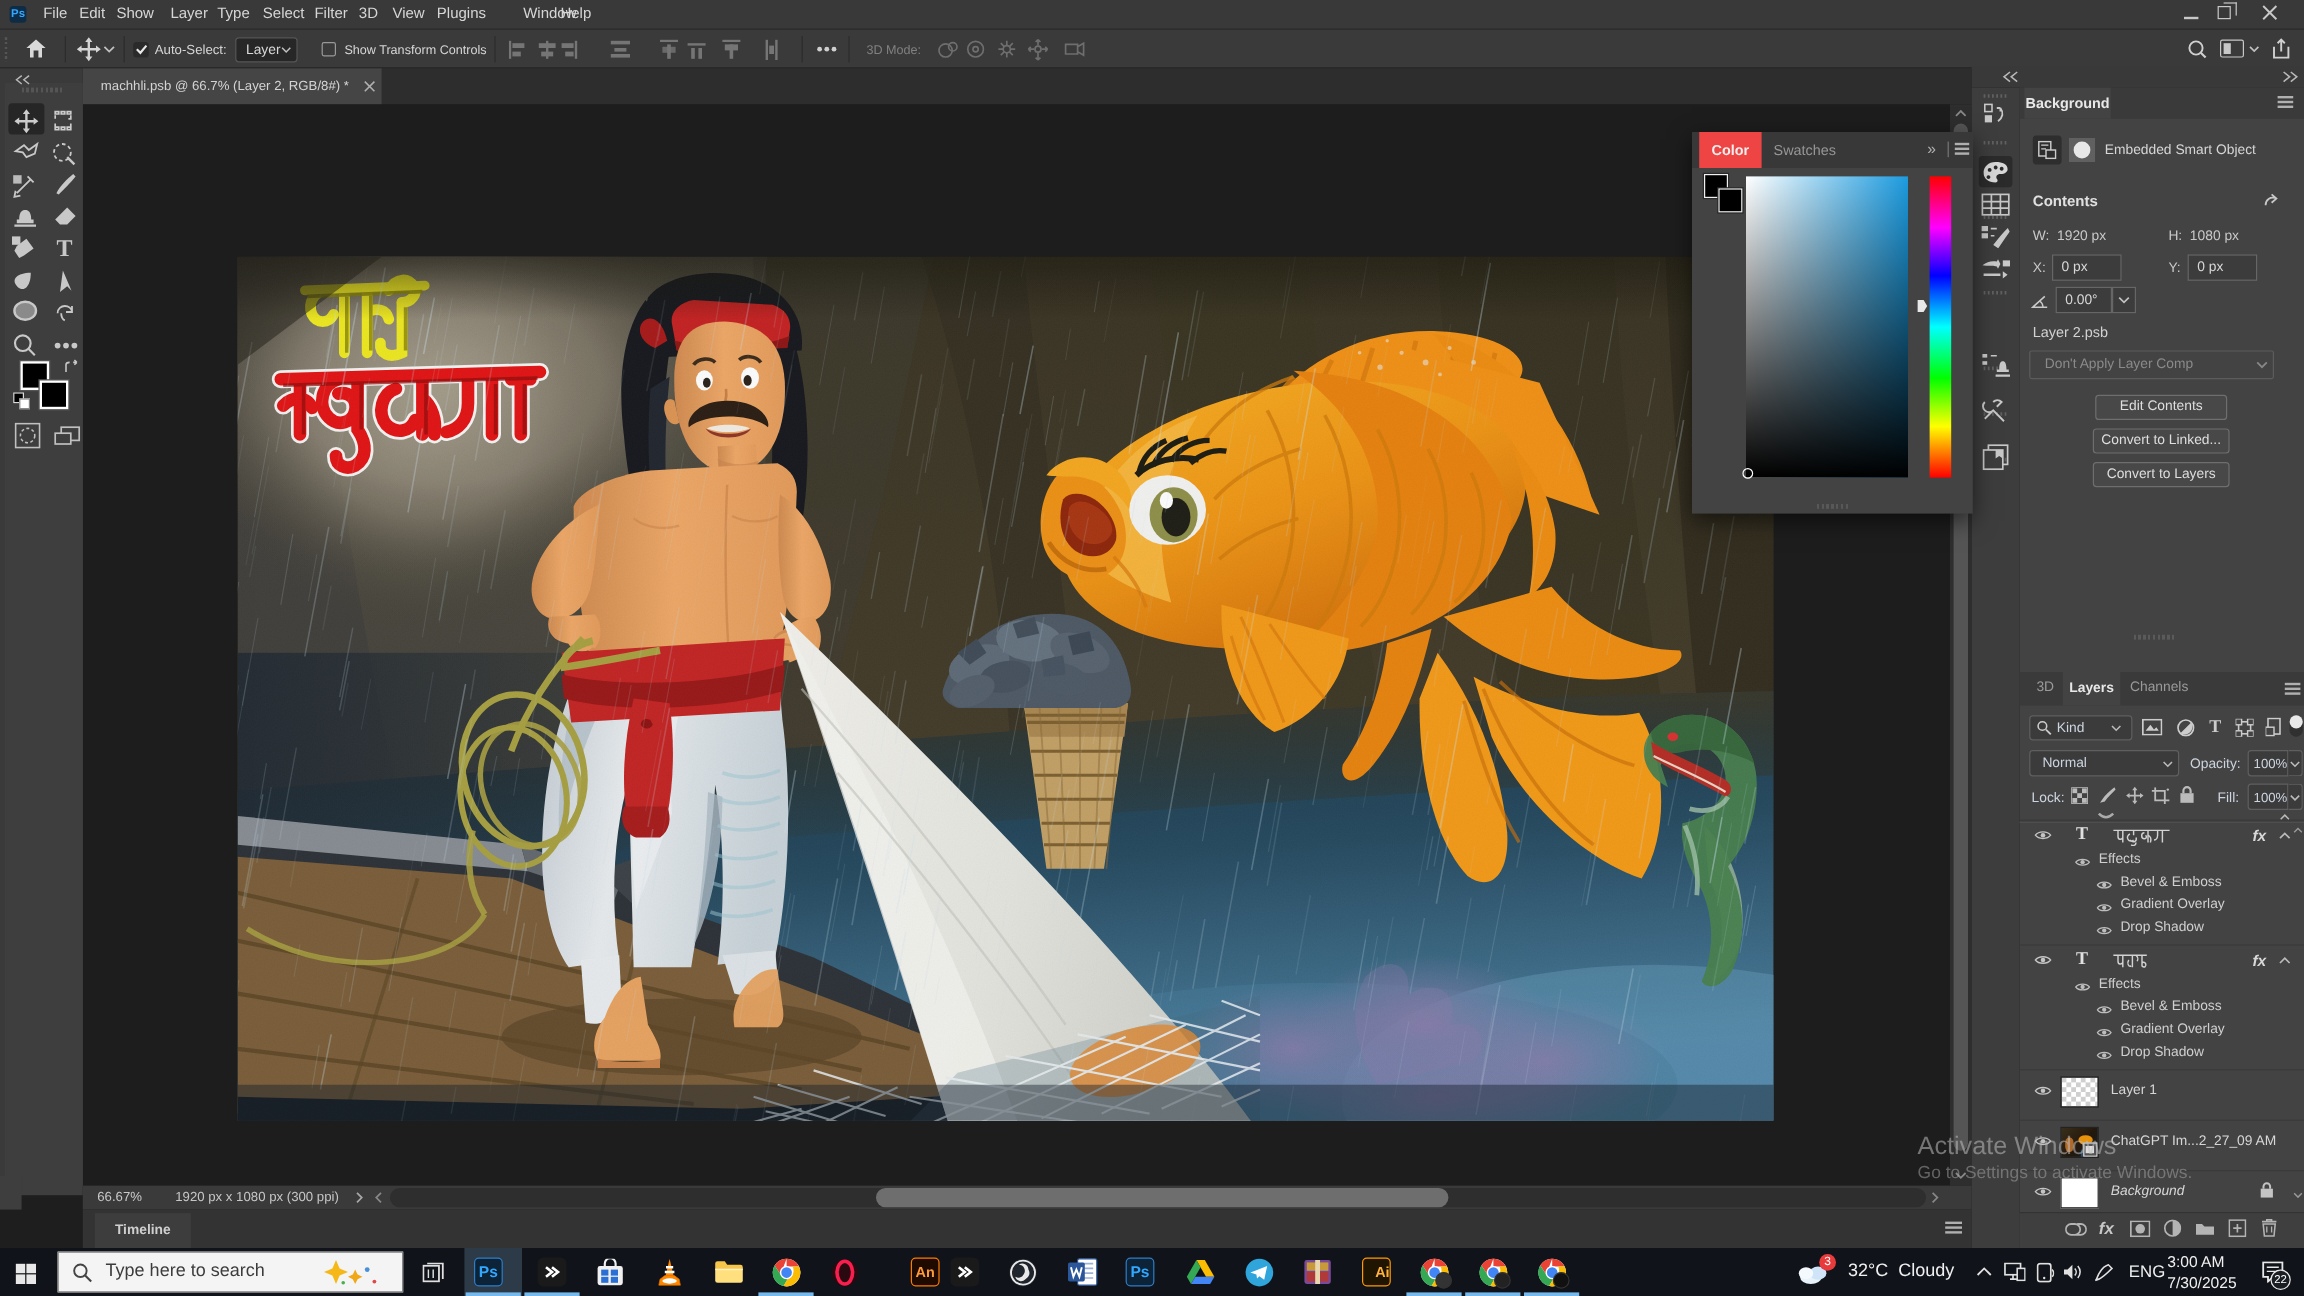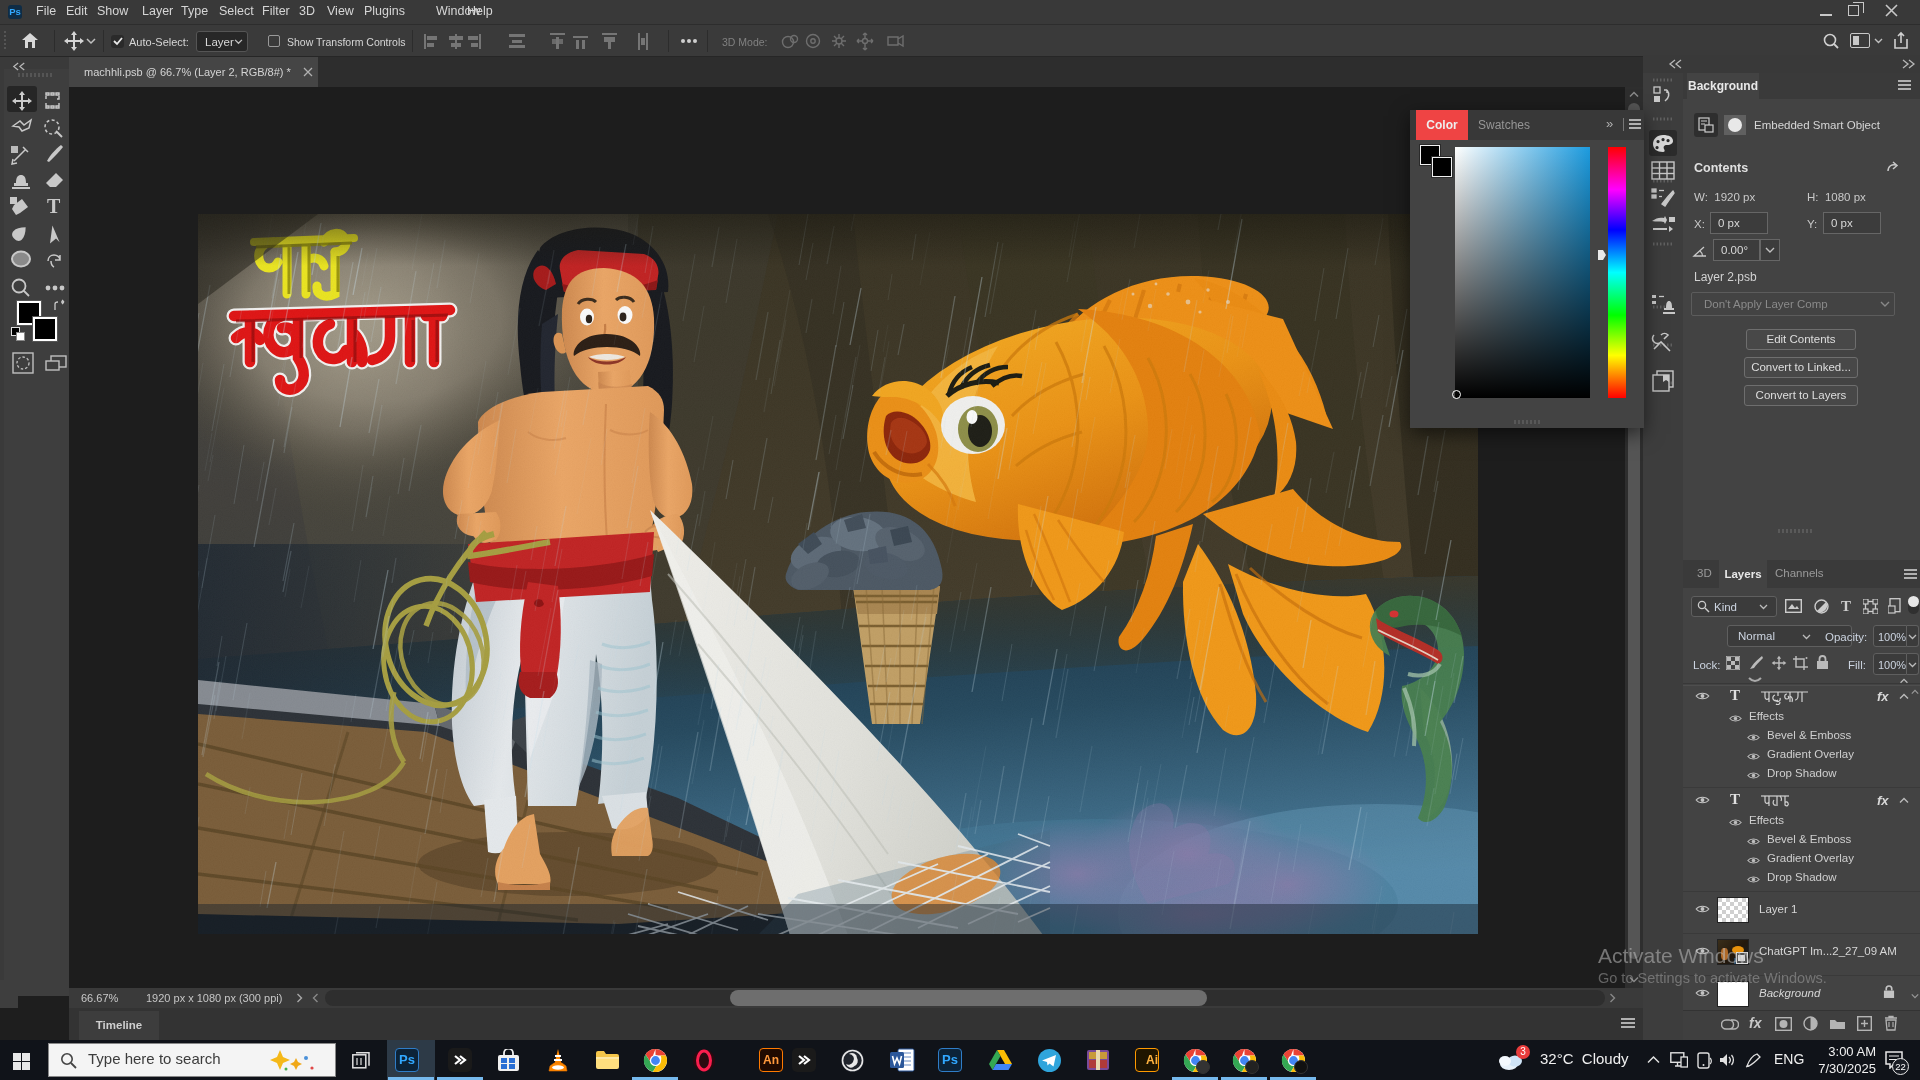--- a/index.html
+++ b/index.html
@@ -1113,21 +1113,21 @@
       <rect x="10" y="0" width="5" height="5" fill="#434343" stroke="#ccc" stroke-width="1.2"></rect>
       <rect x="0" y="10" width="5" height="5" fill="#434343" stroke="#ccc" stroke-width="1.2"></rect>
       <rect x="10" y="10" width="5" height="5" fill="#434343" stroke="#ccc" stroke-width="1.2"></rect>
     </svg>
 <svg class="abs" style="left:205px;top:38px;" width="14" height="16" viewBox="0 0 14 16">
       <rect x="2" y="0.7" width="10" height="13" fill="none" stroke="#ccc" stroke-width="1.3"></rect>
       <rect x="0" y="8" width="7" height="7" fill="#434343" stroke="#ccc" stroke-width="1.2"></rect>
     </svg>
 <div class="abs" style="left:225px;top:37px;width:11px;height:17px;background:#303030;border-radius:6px;"></div>
 <div class="abs" style="left:225px;top:36px;width:11px;height:11px;background:#e8e8e8;border-radius:50%;"></div>
-<div class="abs" style="left:8px;top:65px;width:125px;height:22px;background:#3b3b3b;border:1px solid #5f5f5f;border-radius:3px;color:#ccd4e0;font-size:11.5px;padding:4px 0 0 10px;margin-left:36px;">Normal</div>
+<div class="abs" style="left:8px;top:65px;width:125px;height:22px;background:#3b3b3b;border:1px solid #5f5f5f;border-radius:3px;color:#ccd4e0;font-size:11.5px;padding:4px 0 0 10px;">Normal</div>
 <svg class="abs" style="left:119px;top:74px;" width="9" height="6" viewBox="0 0 9 6">
       <path d="M1 1 L4.5 4.5 L8 1" stroke="#bbb" stroke-width="1.3" fill="none"></path>
     </svg>
 <span class="abs" style="left:142px;top:71px;color:#ccd4e0;font-size:11.5px;">Opacity:</span>
 <div class="abs" style="left:190px;top:65px;width:34px;height:22px;background:#3b3b3b;border:1px solid #5f5f5f;border-radius:3px 0 0 3px;color:#ccd4e0;font-size:11px;padding:5px 0 0 4px;">100%</div>
 <div class="abs" style="left:224px;top:65px;width:12px;height:22px;background:#3b3b3b;border:1px solid #5f5f5f;border-left:none;border-radius:0 3px 3px 0;"></div>
 <svg class="abs" style="left:225px;top:74px;" width="9" height="6" viewBox="0 0 9 6">
       <path d="M1 1 L4.5 4.5 L8 1" stroke="#bbb" stroke-width="1.3" fill="none"></path>
     </svg>
 <span class="abs" style="left:10px;top:99px;color:#ccd4e0;font-size:11.5px;">Lock:</span>
@@ -1481,19 +1481,19 @@
     </svg>
 <svg class="abs" style="left:1719px;top:12px;" width="18" height="16" viewBox="0 0 18 16">
       <path d="M1 6 h3 l4-4 v12 l-4-4 h-3 Z" fill="#e0e0e0"></path>
       <path d="M10 5 a4.5 4.5 0 0 1 0 6 M12.5 3 a7.5 7.5 0 0 1 0 10" stroke="#e0e0e0" stroke-width="1.3" fill="none"></path>
     </svg>
 <svg class="abs" style="left:1745px;top:12px;" width="18" height="16" viewBox="0 0 18 16">
       <path d="M2 14 C5 6 9 3 12 2 L15 5 C12 8 8 12 4 14 Z" fill="none" stroke="#e0e0e0" stroke-width="1.3"></path>
       <path d="M1 15 l3-1" stroke="#e0e0e0" stroke-width="1.3"></path>
     </svg>
 <span class="abs" style="left:1774px;top:11px;color:#f0f0f0;font-size:14px;">ENG</span>
-<div class="abs" style="left:1806px;top:3px;width:70px;text-align:right;color:#f0f0f0;font-size:13px;line-height:17px;">3:00 AM<br>7/30/2025</div>
+<div class="abs" style="left:1806px;top:3px;width:70px;text-align:left;color:#f0f0f0;font-size:13px;line-height:17px;">3:00 AM<br>7/30/2025</div>
 <svg class="abs" style="left:1884px;top:11px;" width="20" height="18" viewBox="0 0 20 18">
       <path d="M2 1 h16 v12 h-8 l-4 4 v-4 h-4 Z" fill="none" stroke="#e8e8e8" stroke-width="1.5"></path>
       <path d="M5 5 h10 M5 8.5 h10" stroke="#e8e8e8" stroke-width="1.2"></path>
     </svg>
 <div class="abs" style="left:1892px;top:18px;width:17px;height:17px;background:#1a1d24;border:1.5px solid #e8e8e8;border-radius:50%;color:#fff;font-size:9.5px;text-align:center;line-height:15px;">22</div>
   </div>
 
 </body></html>

